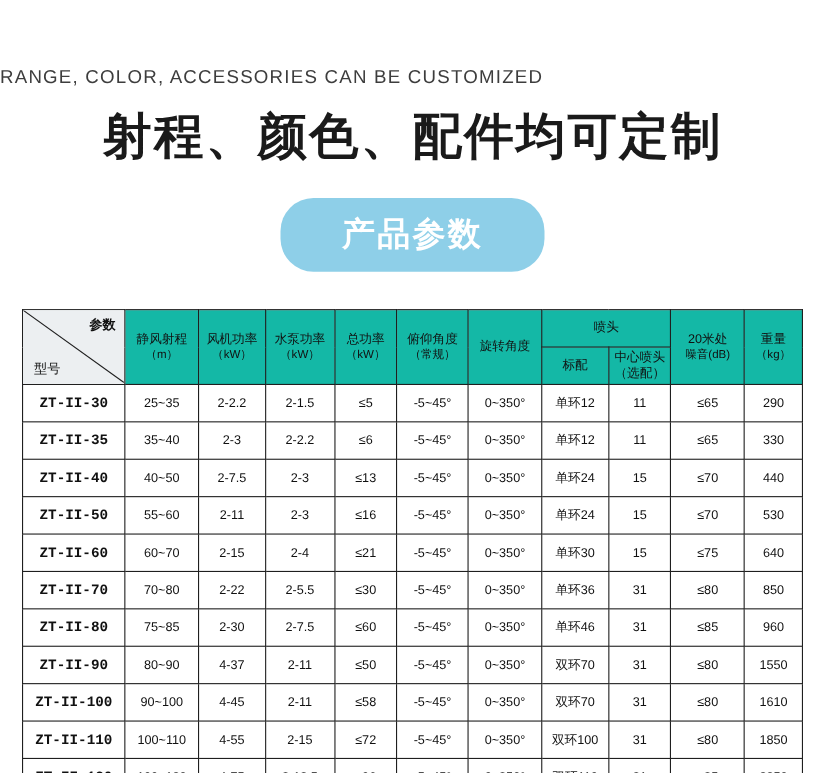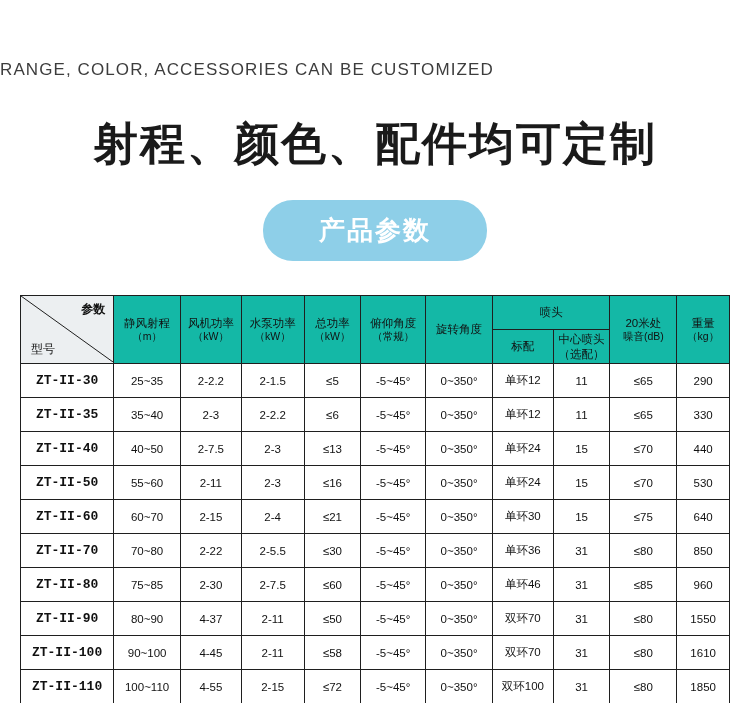--- a/index.html
+++ b/index.html
@@ -26,32 +26,32 @@
     color: #3d3d3d;
     margin-top: 60px;
     font-family: "Liberation Sans", sans-serif;
   }
   .title-cn {
     text-align: center;
     font-size: 45px;
     font-weight: bold;
     color: #1a1a1a;
     letter-spacing: 2px;
-    margin-top: 34px;
+    margin-top: 14px;
     font-family: "DejaVu Sans", "Liberation Sans", sans-serif;
   }
   .badge-wrap {
     display: flex;
     justify-content: center;
     margin-top: 26px;
   }
   .badge {
     background: #8ecfe8;
     color: #ffffff;
-    font-size: 26px;
+    font-size: 30px;
     font-weight: bold;
     letter-spacing: 2px;
     padding: 13px 56px;
     border-radius: 30px;
     font-family: "DejaVu Sans", "Liberation Sans", sans-serif;
   }
   .table-wrap {
     margin: 34px auto 0 auto;
     width: 710px;
   }

